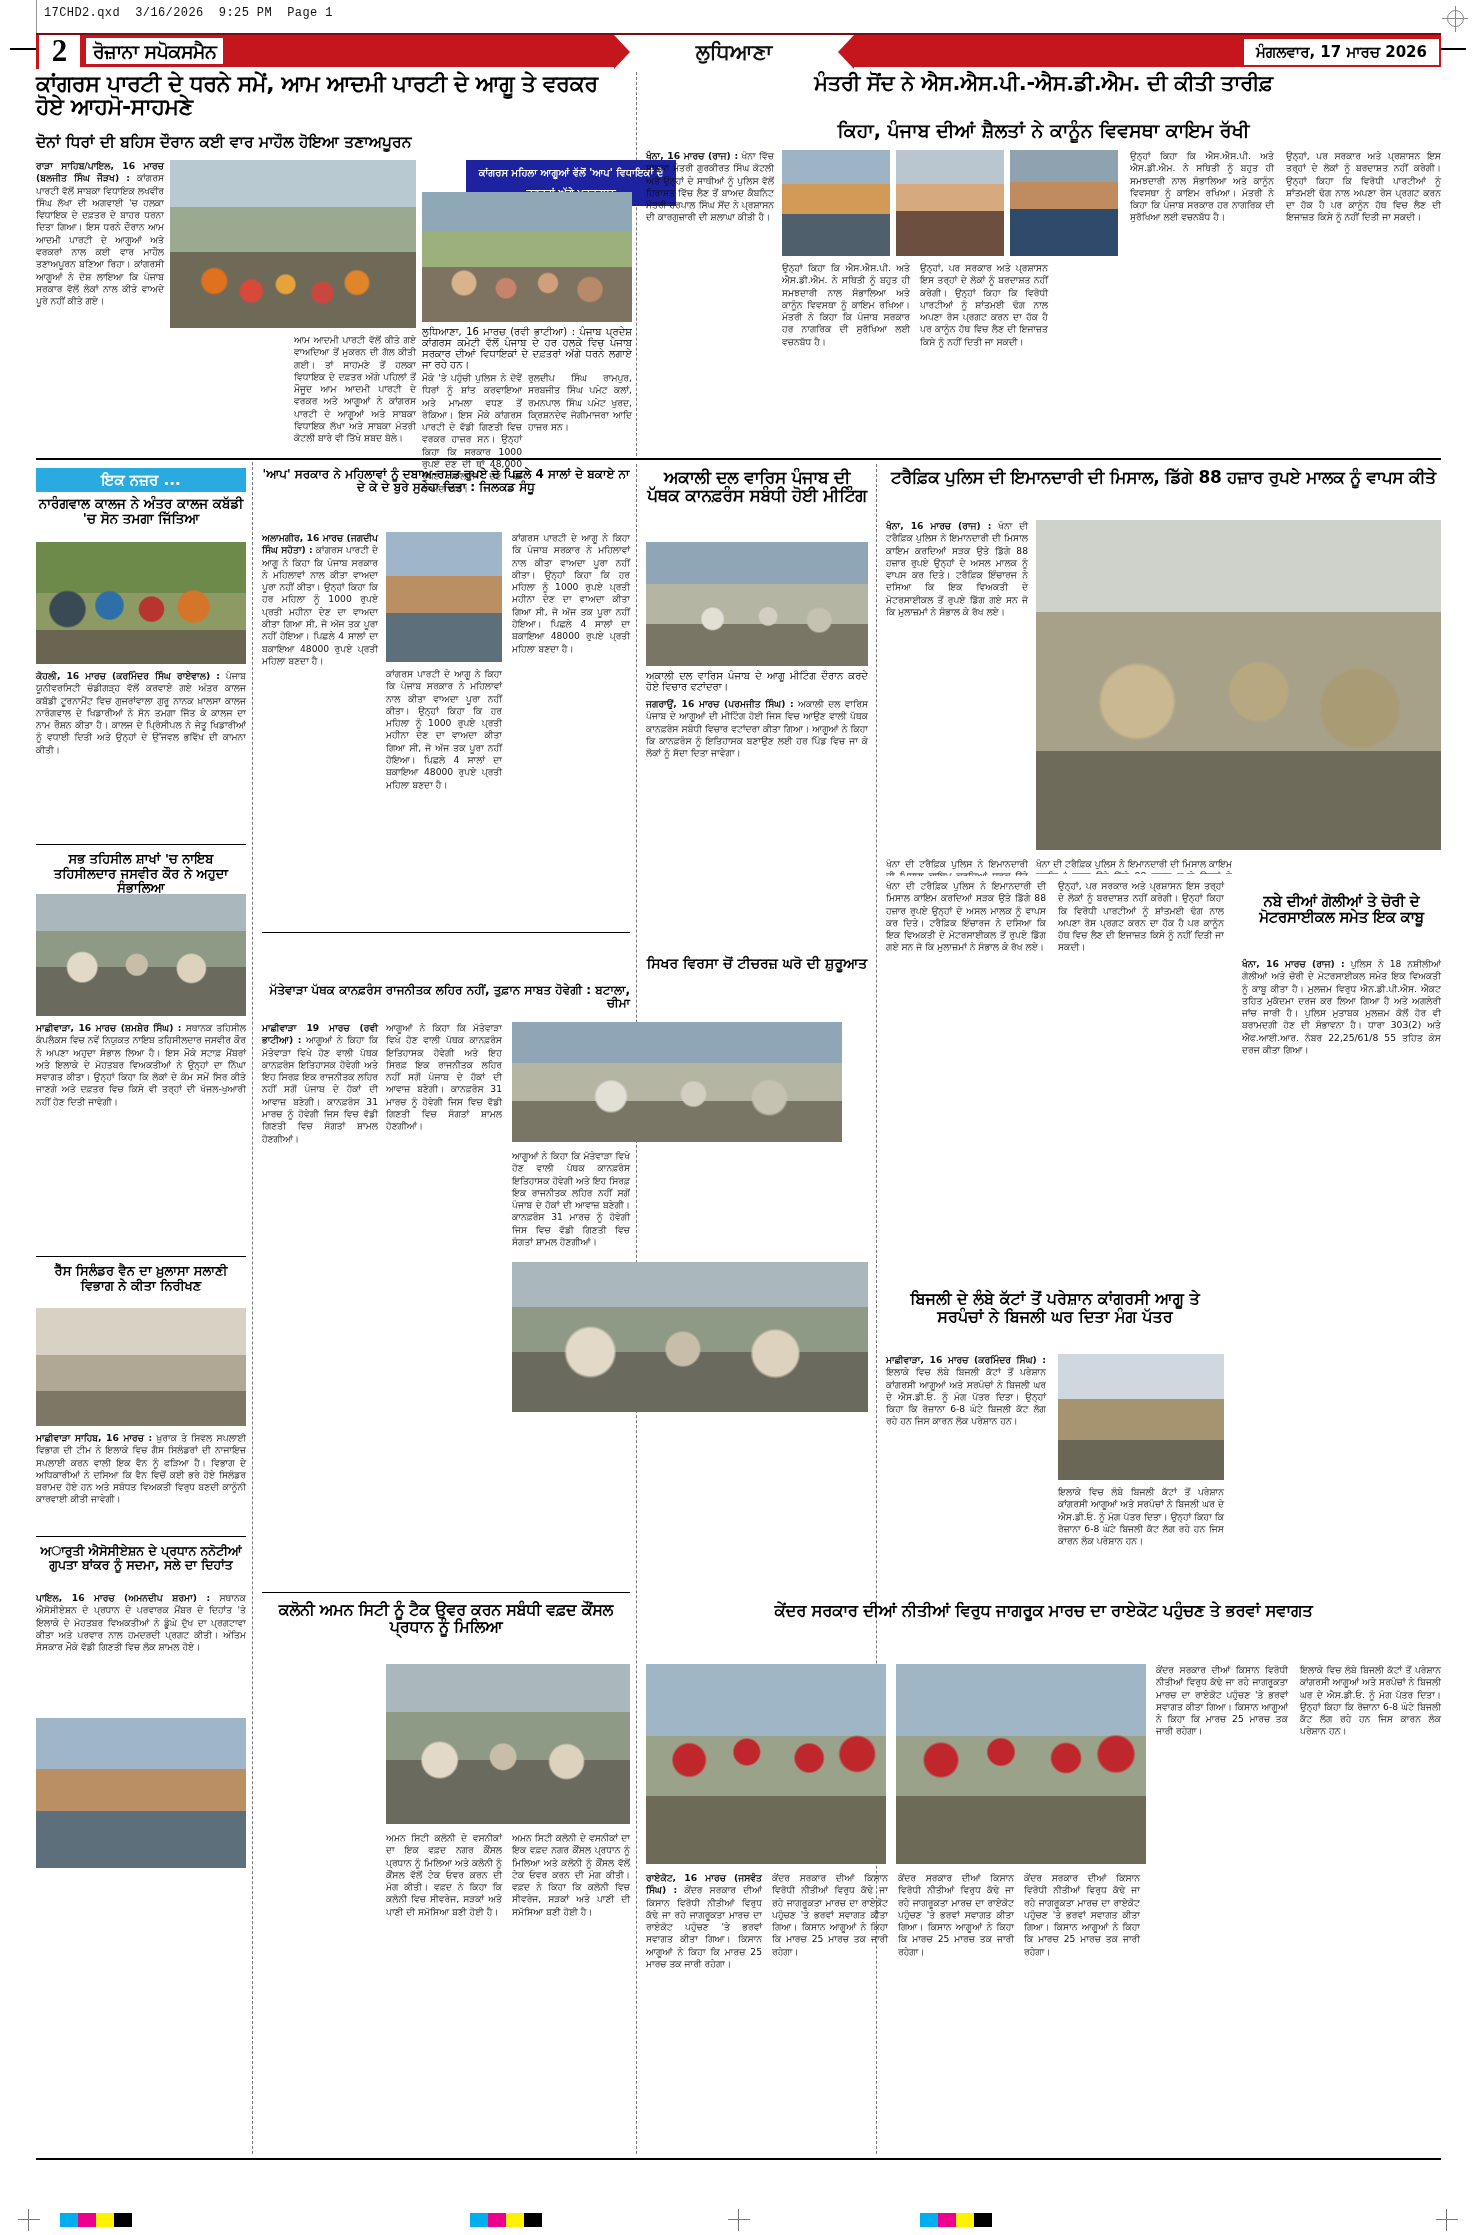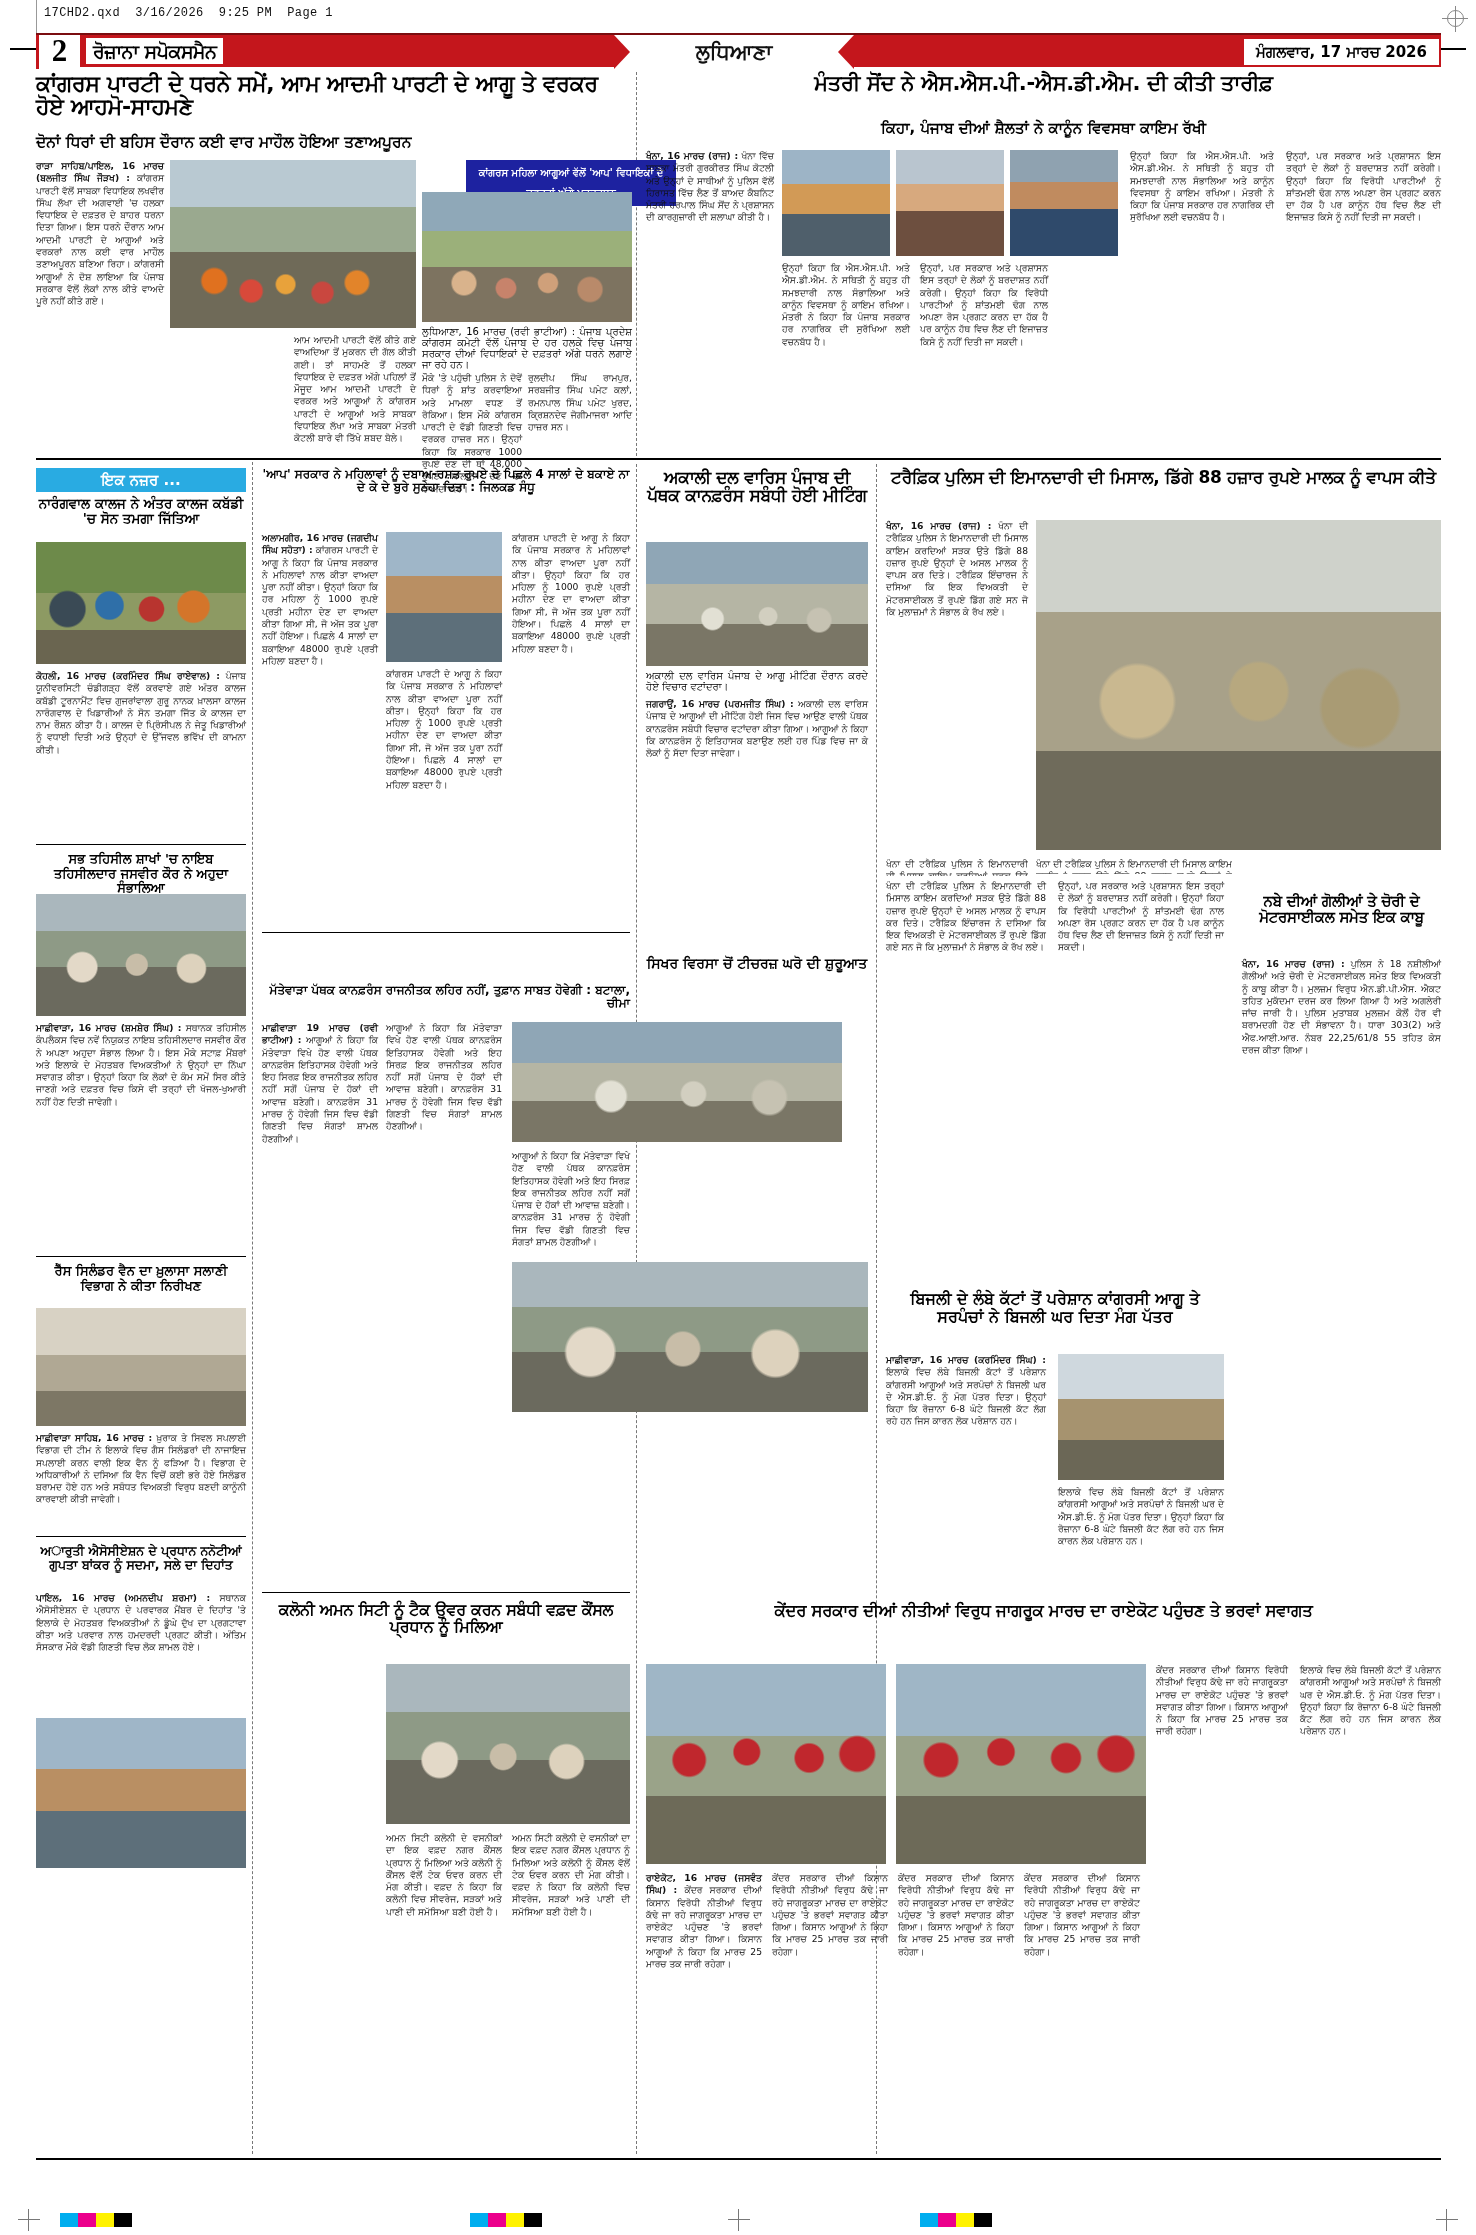--- a/index.html
+++ b/index.html
@@ -191,21 +191,21 @@
   <div class="photo ph-rally" style="position:absolute;left:386px;top:120px;width:210px;height:130px;"></div>
   <div class="cap" style="position:absolute;left:386px;top:254px;width:210px;height:44px;">ਲੁਧਿਆਣਾ, 16 ਮਾਰਚ (ਰਵੀ ਭਾਟੀਆ) : ਪੰਜਾਬ ਪ੍ਰਦੇਸ਼ ਕਾਂਗਰਸ ਕਮੇਟੀ ਵੱਲੋਂ ਪੰਜਾਬ ਦੇ ਹਰ ਹਲਕੇ ਵਿਚ ਪੰਜਾਬ ਸਰਕਾਰ ਦੀਆਂ ਵਿਧਾਇਕਾਂ ਦੇ ਦਫ਼ਤਰਾਂ ਅੱਗੇ ਧਰਨੇ ਲਗਾਏ ਜਾ ਰਹੇ ਹਨ।</div>
   <div class="body-col" style="position:absolute;left:386px;top:300px;width:100px;height:88px;">ਮੌਕੇ 'ਤੇ ਪਹੁੰਚੀ ਪੁਲਿਸ ਨੇ ਦੋਵੇਂ ਧਿਰਾਂ ਨੂੰ ਸ਼ਾਂਤ ਕਰਵਾਇਆ ਅਤੇ ਮਾਮਲਾ ਵਧਣ ਤੋਂ ਰੋਕਿਆ। ਇਸ ਮੌਕੇ ਕਾਂਗਰਸ ਪਾਰਟੀ ਦੇ ਵੱਡੀ ਗਿਣਤੀ ਵਿਚ ਵਰਕਰ ਹਾਜ਼ਰ ਸਨ। ਉਨ੍ਹਾਂ ਕਿਹਾ ਕਿ ਸਰਕਾਰ 1000 ਰੁਪਏ ਦੇਣ ਦੀ ਥਾਂ 48,000 ਰੁਪਏ ਸਾਲਾਨਾ ਦੇਣ ਦਾ ਵਾਅਦਾ ਕਰੇ।</div>
   <div class="body-col" style="position:absolute;left:492px;top:300px;width:104px;height:88px;">
     <span>ਰੁਲਦੀਪ ਸਿੰਘ ਰਾਮਪੁਰ, ਸਰਬਜੀਤ ਸਿੰਘ ਪਮੇਟ ਕਲਾਂ, ਰਮਨਪਾਲ ਸਿੰਘ ਪਮੇਟ ਖੁਰਦ, ਕ੍ਰਿਸ਼ਨਦੇਵ ਜੋਗੀਮਾਜਰਾ ਆਦਿ ਹਾਜ਼ਰ ਸਨ।</span>
   </div>
 
   <div class="body-col" style="position:absolute;left:386px;top:20px;width:0px;height:0px;overflow:hidden;">ਜਰਗਾ, ਰੁਪਿੰਦਰ ਸਿੰਘ ਗੋਲੜੀ ਭਰਥਲਾ, ਜਤਿੰਦਰ ਸਿੰਘ ਚੋਮੋਂ ਬਲਾਕ ਪ੍ਰਧਾਨ, ਰਣਜੀਤ ਸਿੰਘ ਸਰਪੰਚ ਬਿਲਾਸਪੁਰ, ਗਾਗਨਦੀਪ ਸਿੰਘ ਲੰਢਾ,</div>
 
   <div class="hl-main" style="position:absolute;left:610px;top:0;width:795px;font-size:21px;text-align:center;">ਮੰਤਰੀ ਸੋਂਦ ਨੇ ਐਸ.ਐਸ.ਪੀ.-ਐਸ.ਡੀ.ਐਮ. ਦੀ ਕੀਤੀ ਤਾਰੀਫ਼</div>
-  <div class="kicker" style="position:absolute;left:610px;top:48px;width:795px;font-size:15px;text-align:center;">ਕਿਹਾ, ਪੰਜਾਬ ਦੀਆਂ ਸ਼ੈਲਤਾਂ ਨੇ ਕਾਨੂੰਨ ਵਿਵਸਥਾ ਕਾਇਮ ਰੱਖੀ</div>
+  <div class="kicker" style="position:absolute;left:610px;top:48px;width:795px;font-size:19px;text-align:center;">ਕਿਹਾ, ਪੰਜਾਬ ਦੀਆਂ ਸ਼ੈਲਤਾਂ ਨੇ ਕਾਨੂੰਨ ਵਿਵਸਥਾ ਕਾਇਮ ਰੱਖੀ</div>
 
   <div class="body-col" style="position:absolute;left:610px;top:78px;width:128px;height:310px;">
     <b>ਖੰਨਾ, 16 ਮਾਰਚ (ਰਾਜ) :</b>
     <span>ਖੰਨਾ ਵਿੱਚ ਸਾਬਕਾ ਮੰਤਰੀ ਗੁਰਕੀਰਤ ਸਿੰਘ ਕੋਟਲੀ ਅਤੇ ਉਨ੍ਹਾਂ ਦੇ ਸਾਥੀਆਂ ਨੂੰ ਪੁਲਿਸ ਵੱਲੋਂ ਹਿਰਾਸਤ ਵਿੱਚ ਲੈਣ ਤੋਂ ਬਾਅਦ ਕੈਬਨਿਟ ਮੰਤਰੀ ਹਰਪਾਲ ਸਿੰਘ ਸੋਂਦ ਨੇ ਪ੍ਰਸ਼ਾਸਨ ਦੀ ਕਾਰਗੁਜ਼ਾਰੀ ਦੀ ਸ਼ਲਾਘਾ ਕੀਤੀ ਹੈ।</span>
   </div>
 
   <div class="photo ph-head1" style="position:absolute;left:746px;top:78px;width:108px;height:106px;"></div>
   <div class="photo ph-head2" style="position:absolute;left:860px;top:78px;width:108px;height:106px;"></div>
   <div class="photo ph-head3" style="position:absolute;left:974px;top:78px;width:108px;height:106px;"></div>
 

